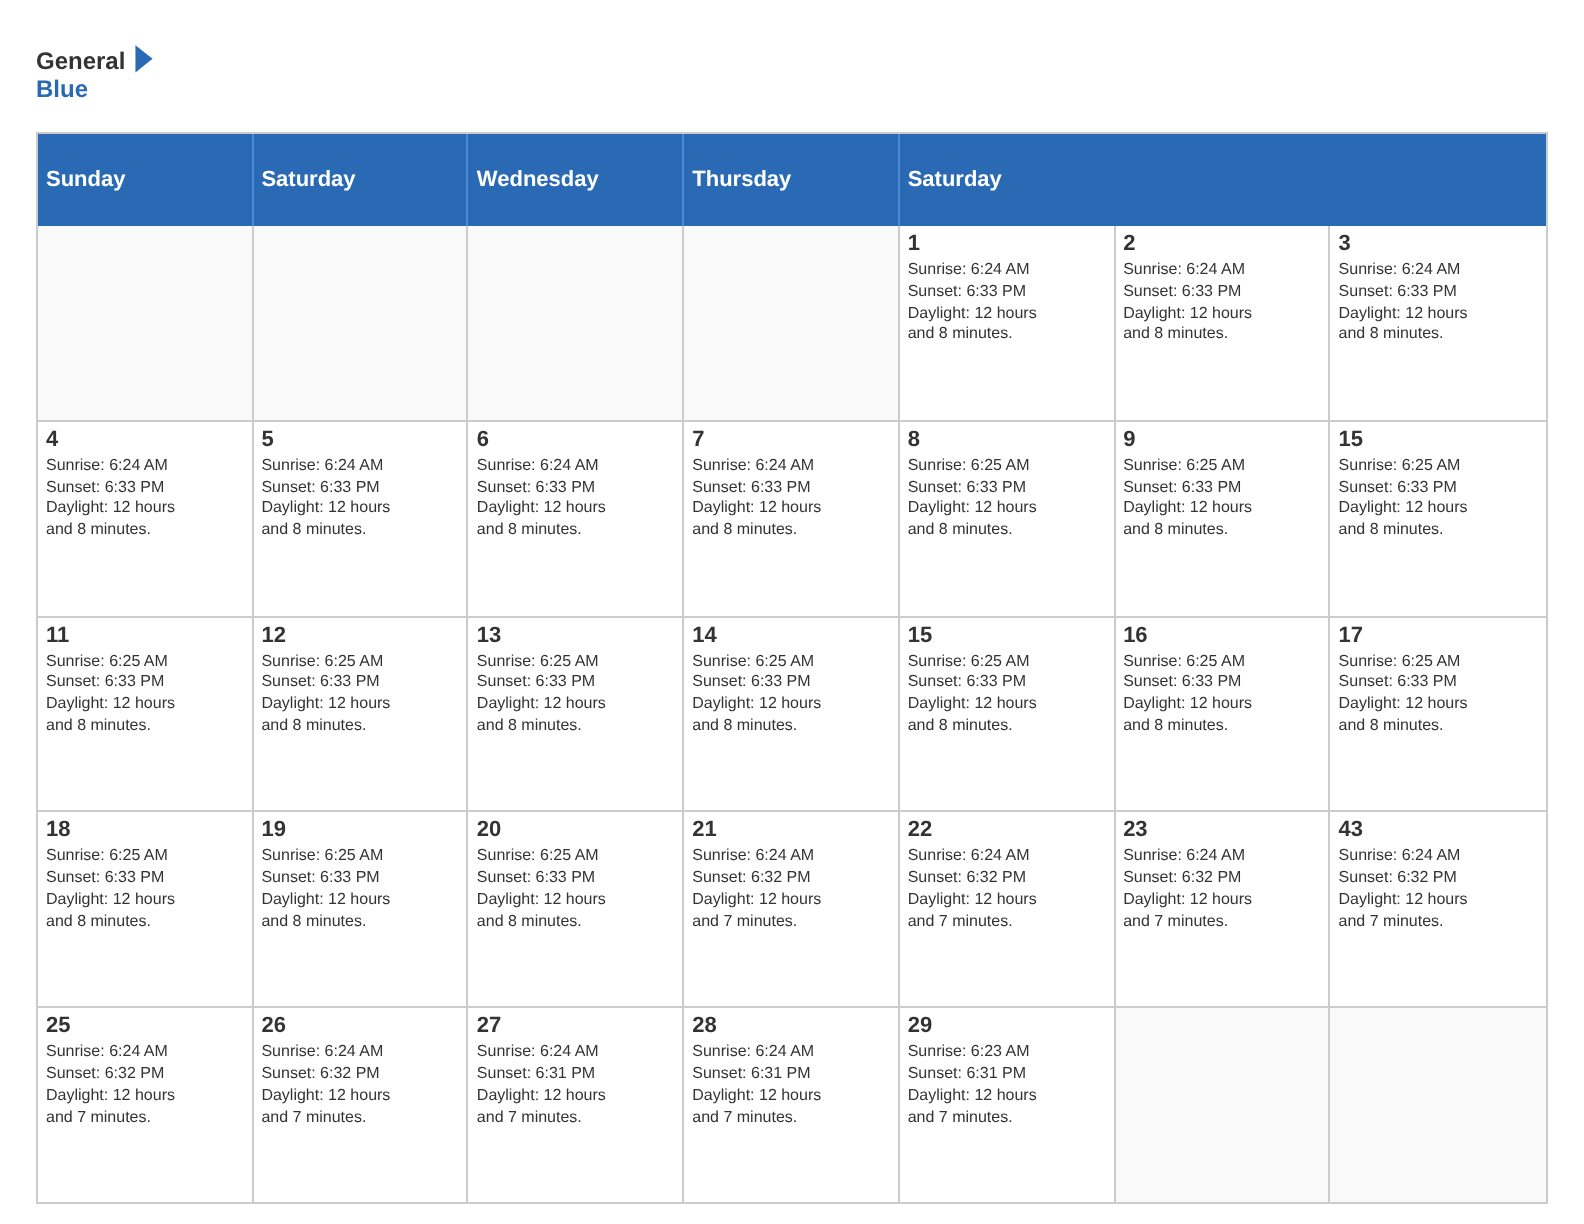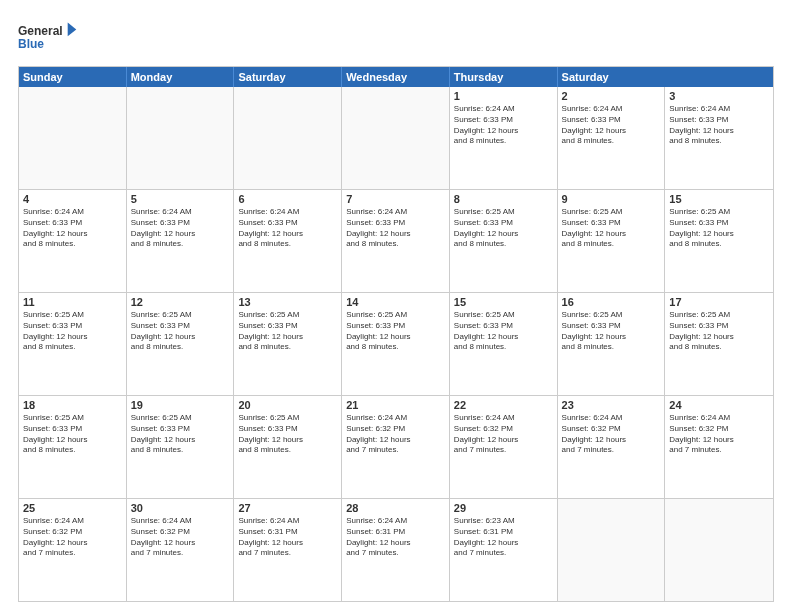--- a/index.html
+++ b/index.html
@@ -49,21 +49,21 @@
     }
     .cal-header {
       display: grid;
       grid-template-columns: repeat(7, 1fr);
       background: #2a6ab5;
     }
     .cal-header-cell {
       color: #fff;
       font-size: 11px;
       font-weight: bold;
-      padding: 4px 4px;
+      padding: 17px 4px;
       text-align: left;
       border-right: 1px solid #4a8ad5;
     }
     .cal-header-cell:last-child { border-right: none; }
     .cal-body {
       flex: 1;
       display: flex;
       flex-direction: column;
     }
     .cal-row {
@@ -109,21 +109,20 @@
 </div>
     <div class="title-section">
       <div class="main-title"></div>
       <div class="subtitle"></div>
     </div>
   </div>
 
   <div class="calendar">
     <div class="cal-header">
     <div class="cal-header-cell">Sunday</div>
-        <div class="cal-header-cell">Monday</div>
         <div class="cal-header-cell">Saturday</div>
         <div class="cal-header-cell">Wednesday</div>
         <div class="cal-header-cell">Thursday</div>
         <div class="cal-header-cell">Saturday</div>
       </div>
     <div class="cal-body">
     <div class="cal-row">
           <div class="cal-cell empty"></div>
           <div class="cal-cell empty"></div>
           <div class="cal-cell empty"></div>
@@ -289,37 +288,37 @@
 and 7 minutes.</div>
           </div>
           <div class="cal-cell">
             <div class="day-num">23</div>
             <div class="day-info" style="white-space: pre-line;">Sunrise: 6:24 AM
 Sunset: 6:32 PM
 Daylight: 12 hours
 and 7 minutes.</div>
           </div>
           <div class="cal-cell">
-            <div class="day-num">24</div>
+            <div class="day-num">43</div>
             <div class="day-info" style="white-space: pre-line;">Sunrise: 6:24 AM
 Sunset: 6:32 PM
 Daylight: 12 hours
 and 7 minutes.</div>
           </div>
         </div>
         <div class="cal-row">
           <div class="cal-cell">
             <div class="day-num">25</div>
             <div class="day-info" style="white-space: pre-line;">Sunrise: 6:24 AM
 Sunset: 6:32 PM
 Daylight: 12 hours
 and 7 minutes.</div>
           </div>
           <div class="cal-cell">
-            <div class="day-num">30</div>
+            <div class="day-num">26</div>
             <div class="day-info" style="white-space: pre-line;">Sunrise: 6:24 AM
 Sunset: 6:32 PM
 Daylight: 12 hours
 and 7 minutes.</div>
           </div>
           <div class="cal-cell">
             <div class="day-num">27</div>
             <div class="day-info" style="white-space: pre-line;">Sunrise: 6:24 AM
 Sunset: 6:31 PM
 Daylight: 12 hours

